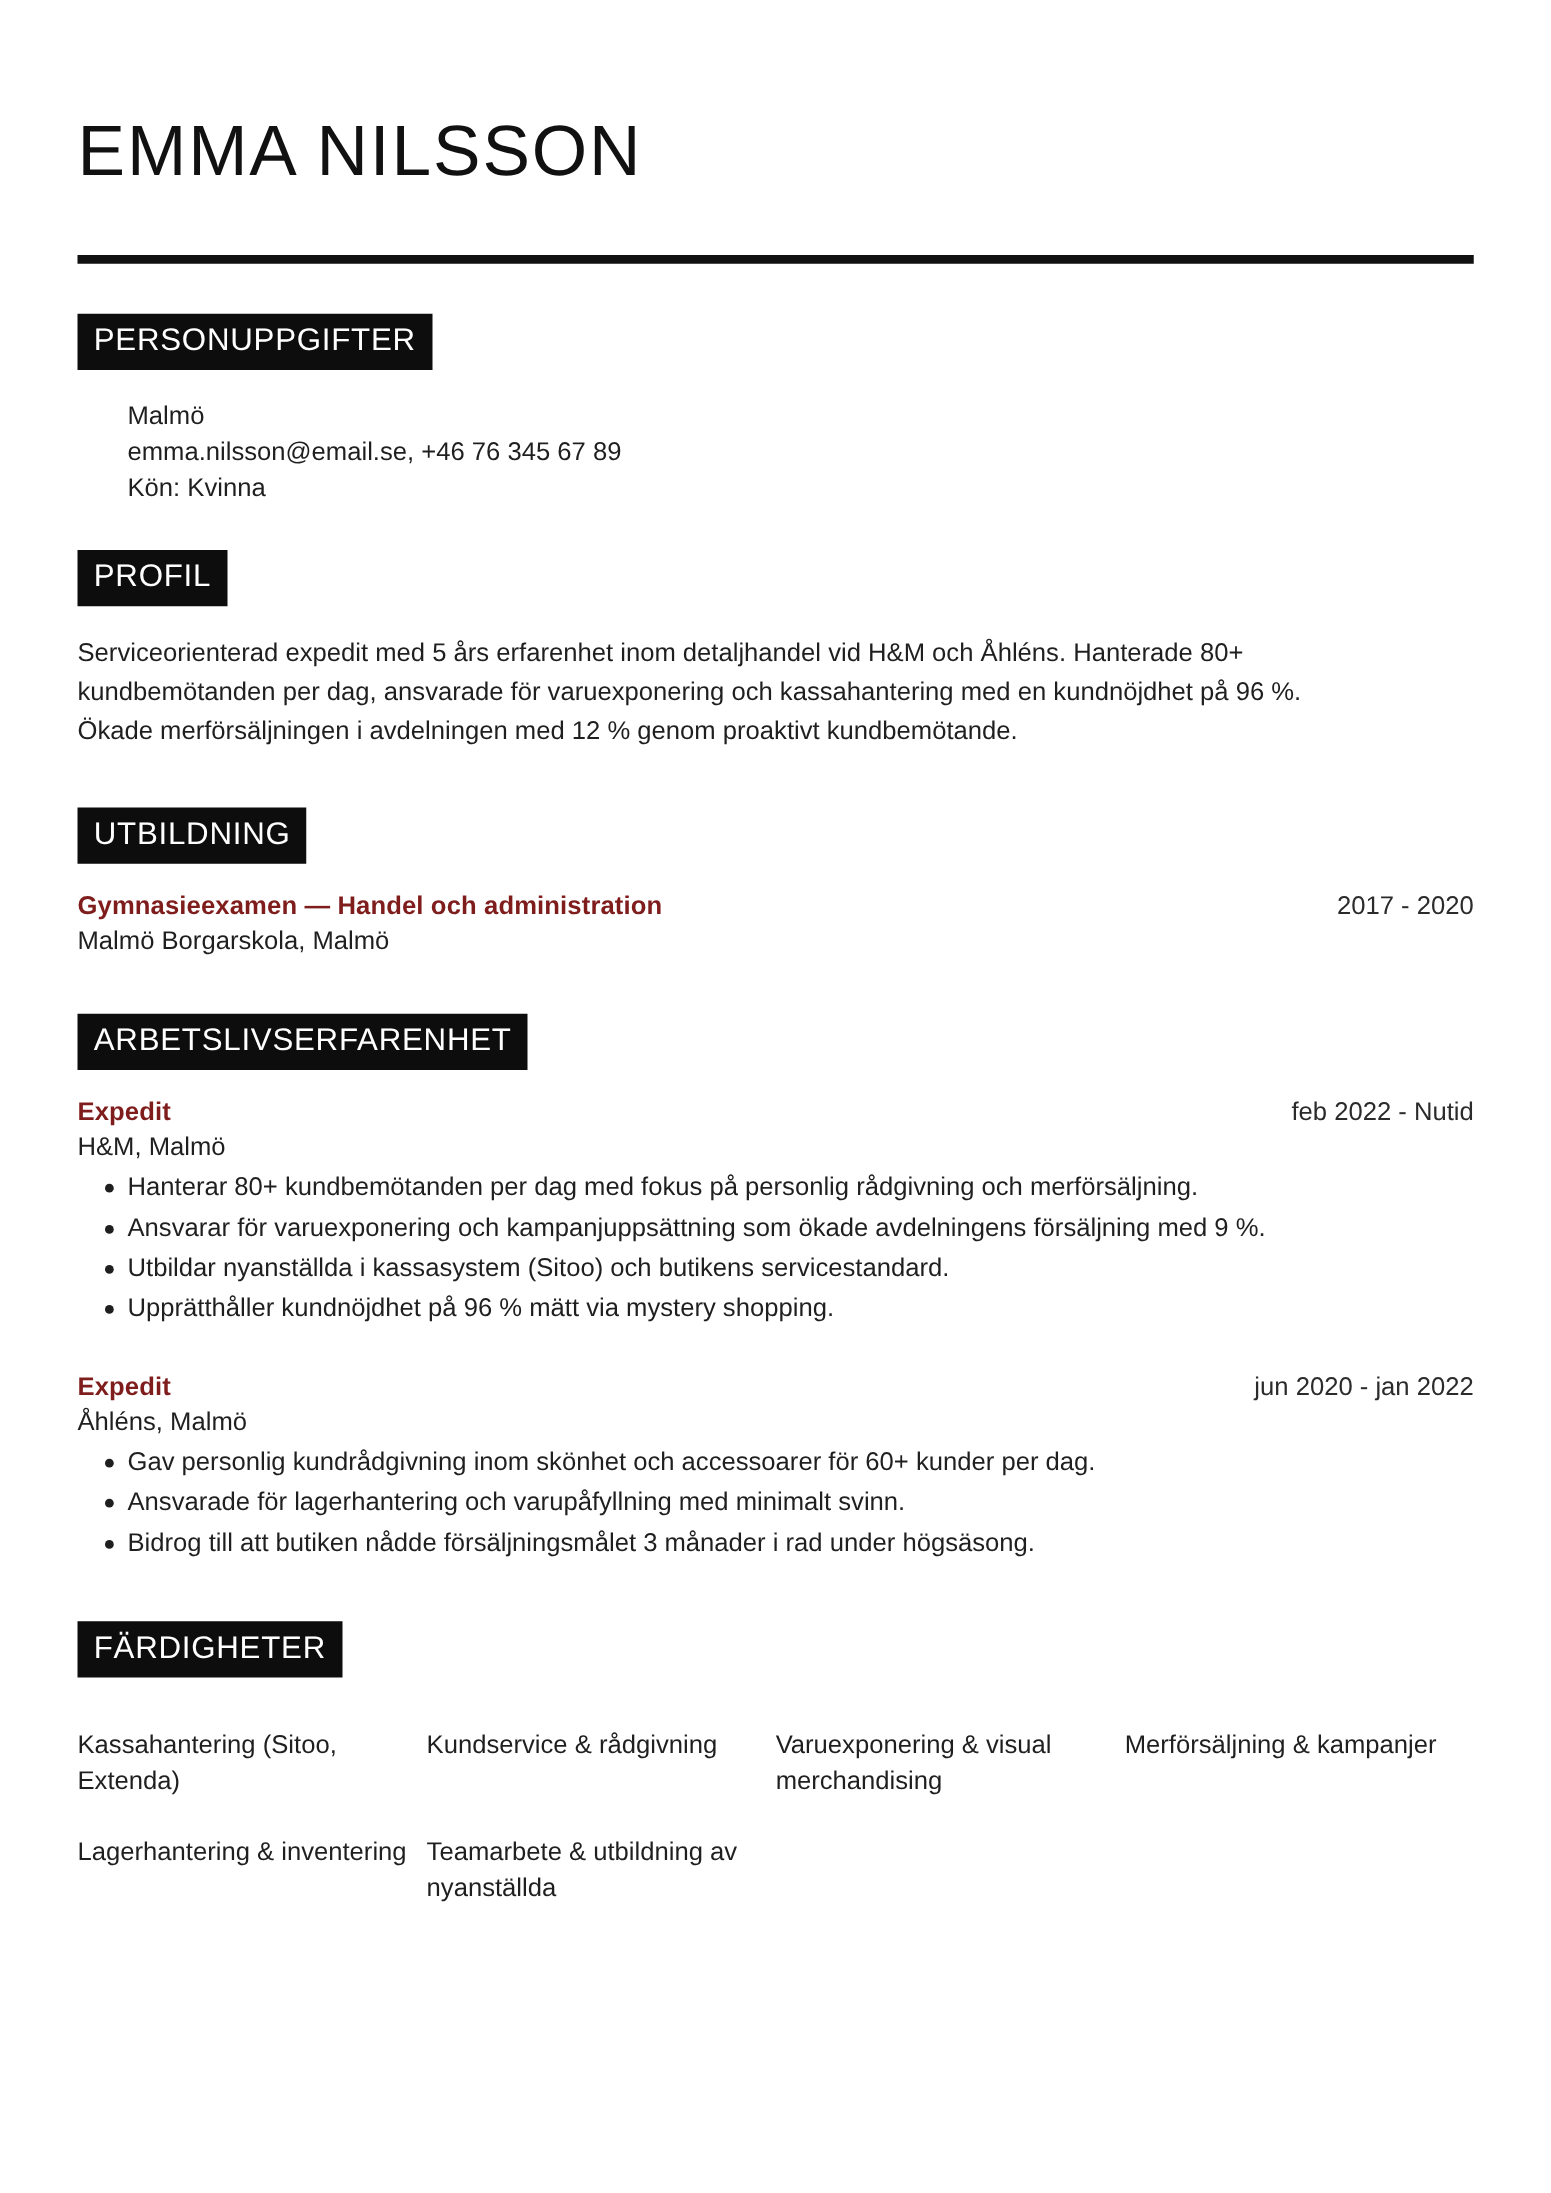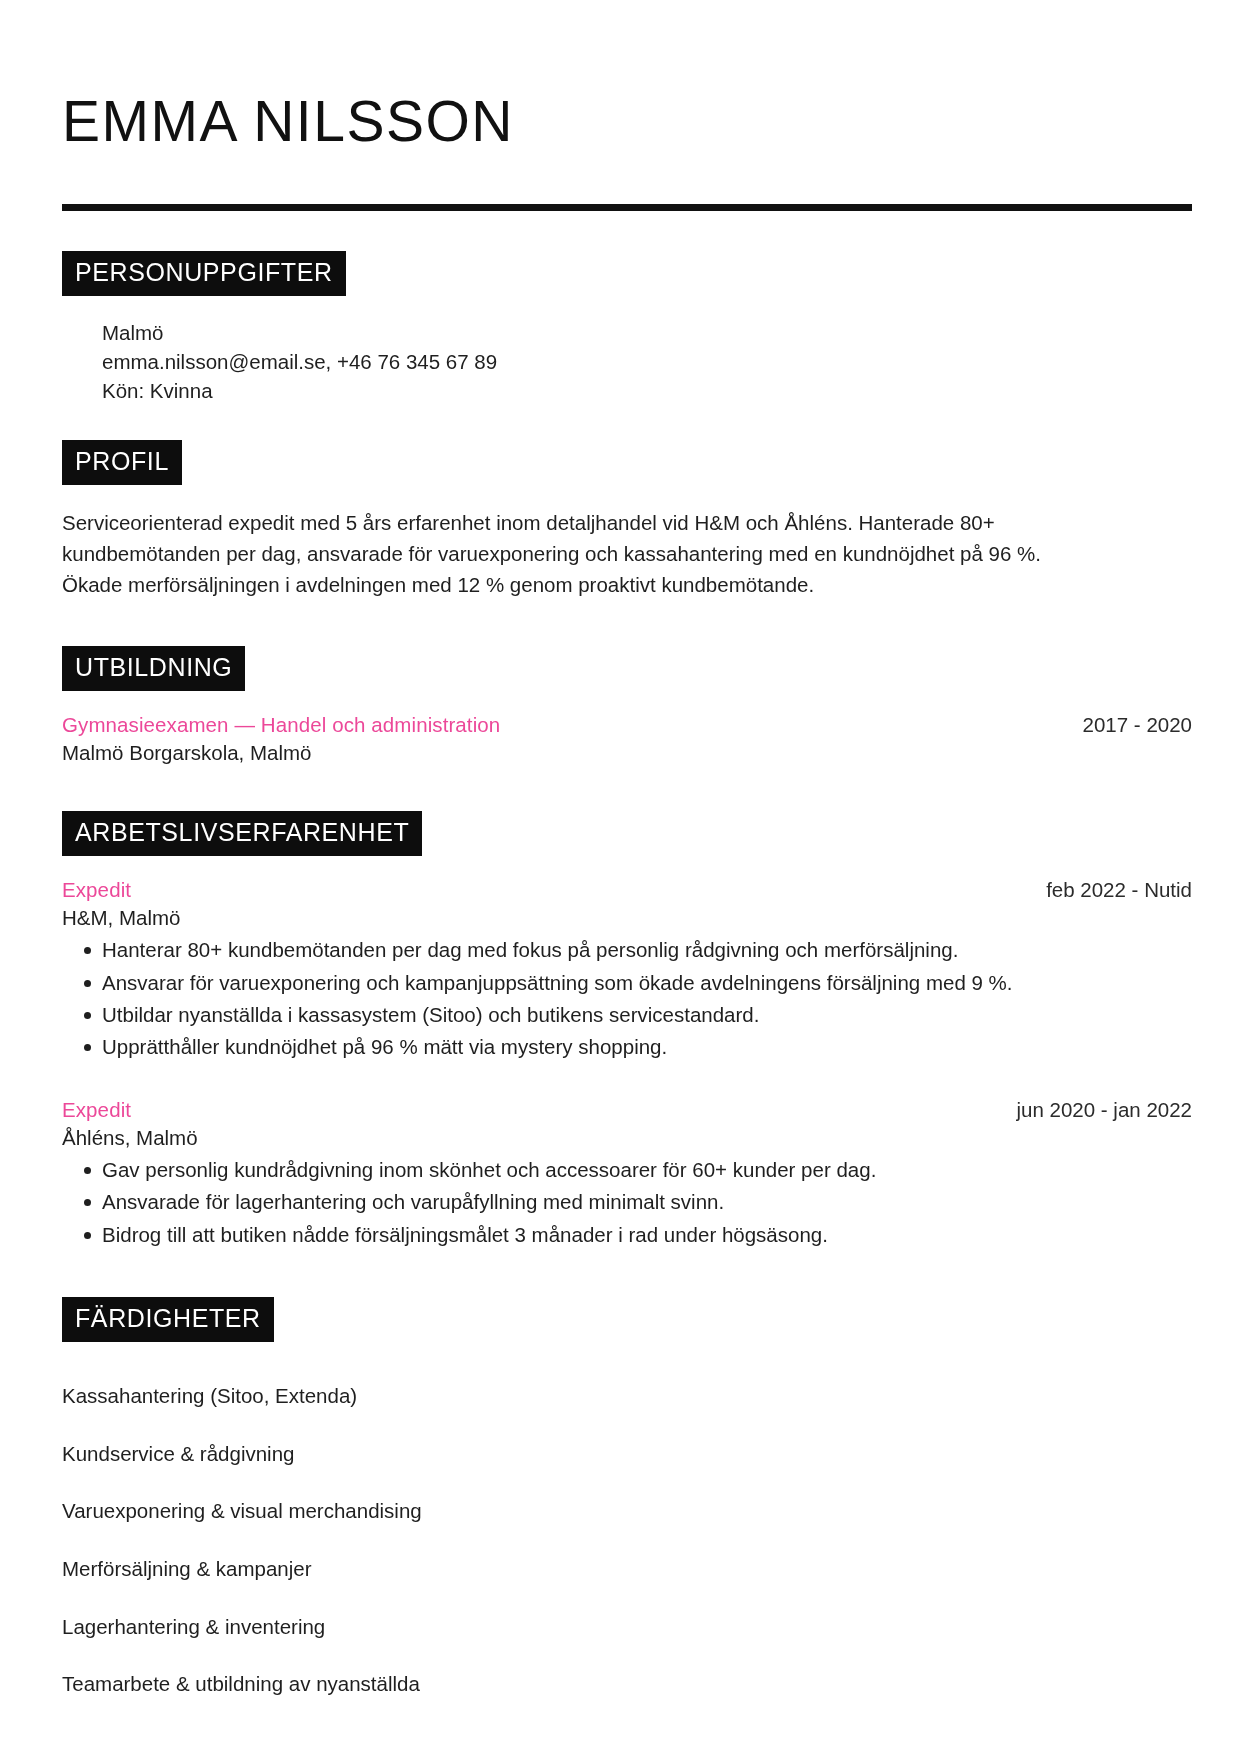--- a/index.html
+++ b/index.html
@@ -14,21 +14,21 @@
     font-family: "Liberation Sans", sans-serif;
     color: #1a1a1a;
     -webkit-font-smoothing: antialiased;
   }
 
   .page {
     position: relative;
     width: 1241px;
     height: 1754px;
     background: #ffffff;
-    padding: 78px 49px 0 62px;
+    padding: 78px 62px 0 62px;
   }
 
   
   .name {
     font-size: 57px;
     font-weight: 400;
     letter-spacing: 1.5px;
     line-height: 1.05;
     color: #111111;
     margin-top: 14px;
@@ -80,22 +80,22 @@
   
   .entry-head {
     display: flex;
     justify-content: space-between;
     align-items: baseline;
     width: 100%;
   }
 
   .entry-title {
     font-size: 20.5px;
-    font-weight: 400;
-    color: #ec4899;
+    font-weight: 700;
+    color: #7f1d1d;
     letter-spacing: 0.1px;
   }
 
   .entry-date {
     font-size: 20.5px;
     font-weight: 400;
     color: #2b2b2b;
     white-space: nowrap;
   }
 
@@ -128,21 +128,21 @@
     top: 13px;
     width: 7px;
     height: 7px;
     border-radius: 50%;
     background: #1f1f1f;
   }
 
   
   .skills-grid {
     display: grid;
-    grid-template-columns: 1fr;
+    grid-template-columns: 1fr 1fr 1fr 1fr;
     column-gap: 0px;
     row-gap: 0px;
     margin-top: 26px;
   }
 
   .skill-item {
     font-size: 20.5px;
     line-height: 1.4;
     color: #1f1f1f;
     padding: 14px 0 15px 0;

